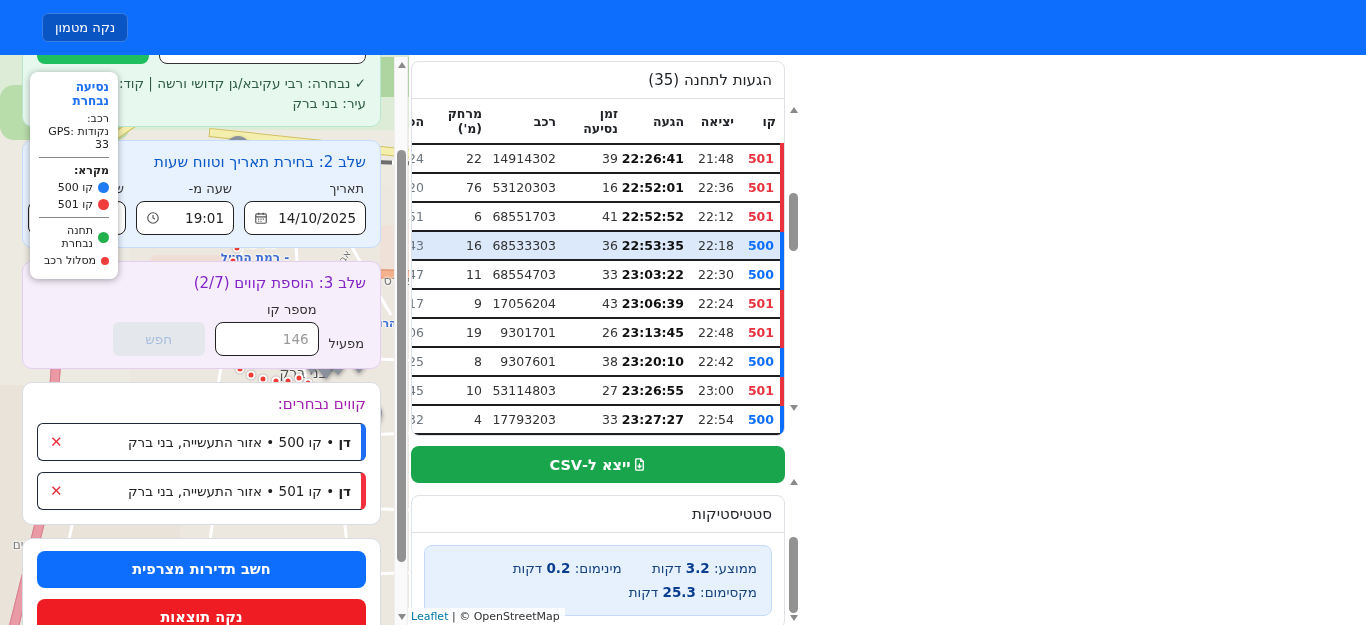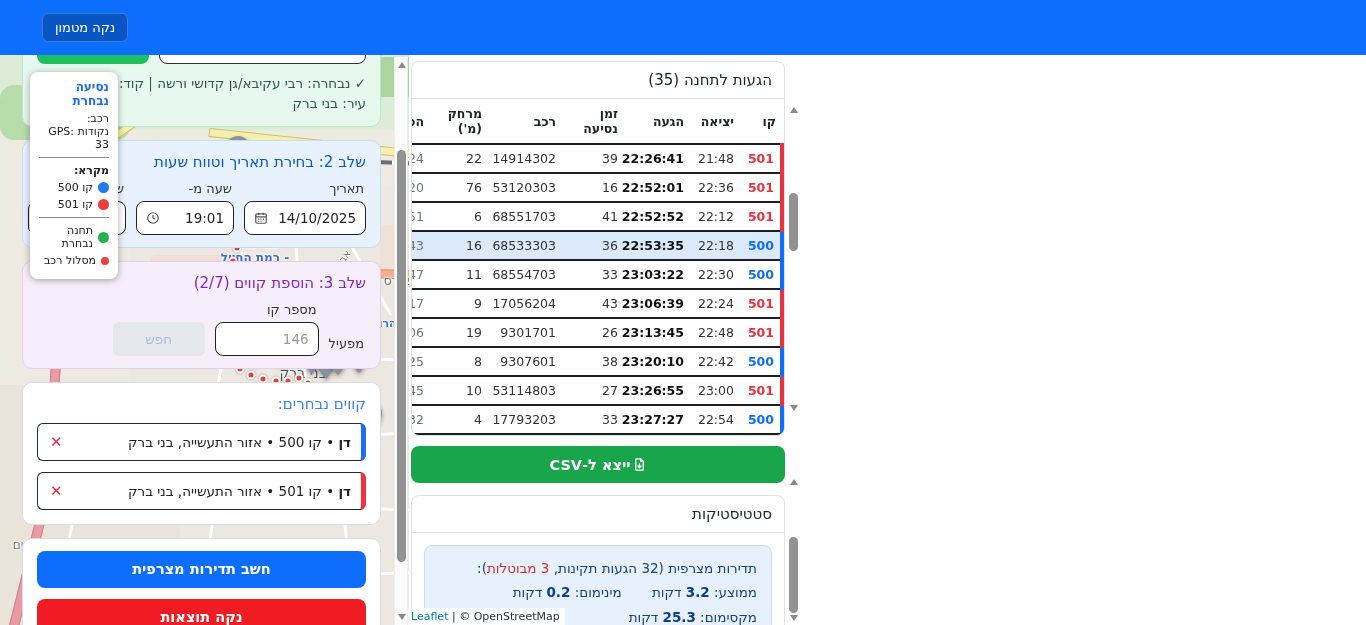--- a/index.html
+++ b/index.html
@@ -470,23 +470,20 @@
           <path d="M12 11v6"></path>
           <path d="M9.5 14.5 12 17l2.5-2.5"></path>
         </svg>
       <span>ייצא ל-CSV</span>
     </button>
 
     <div class="card">
       <div class="card-title">סטטיסטיקות</div>
       <div id="stats-box">
         <div>
-          <span>תדירות מצרפית (32 הגעות תקינות, </span><span class="red">3 מבוטלות</span><span>):</span>
-        </div>
-        <div>
           <span class="stat-item"><span>ממוצע:</span> <b>3.2</b> <span>דקות</span></span>
           <span class="stat-item"><span>מינימום:</span> <b>0.2</b> <span>דקות</span></span>
           <span class="stat-item"><span>מקסימום:</span> <b>25.3</b> <span>דקות</span></span>
         </div>
       </div>
     </div>
   </div>
 
   <div id="right">
 
@@ -543,21 +540,21 @@
         </div>
         <div class="fgroup">
           <span class="flabel">מספר קו</span>
           <input id="line-input" placeholder="146" style="">
         </div>
         <button id="line-search" disabled="">חפש</button>
       </div>
     </div>
 
     <div class="rcard" id="selected-card">
-      <div class="rtitle" style="color:#3b82f6">קווים נבחרים:</div>
+      <div class="rtitle" style="color:#a21caf">קווים נבחרים:</div>
       <div id="selected-items">
           <div class="sel-item" style="border-right: 5px solid rgb(30, 110, 245);">
             <span><b>דן</b> • קו 500 • אזור התעשייה, בני ברק</span>
             <span class="sel-x">✕</span>
           </div>
           <div class="sel-item" style="border-right: 5px solid rgb(242, 48, 62);">
             <span><b>דן</b> • קו 501 • אזור התעשייה, בני ברק</span>
             <span class="sel-x">✕</span>
           </div>
         </div>

